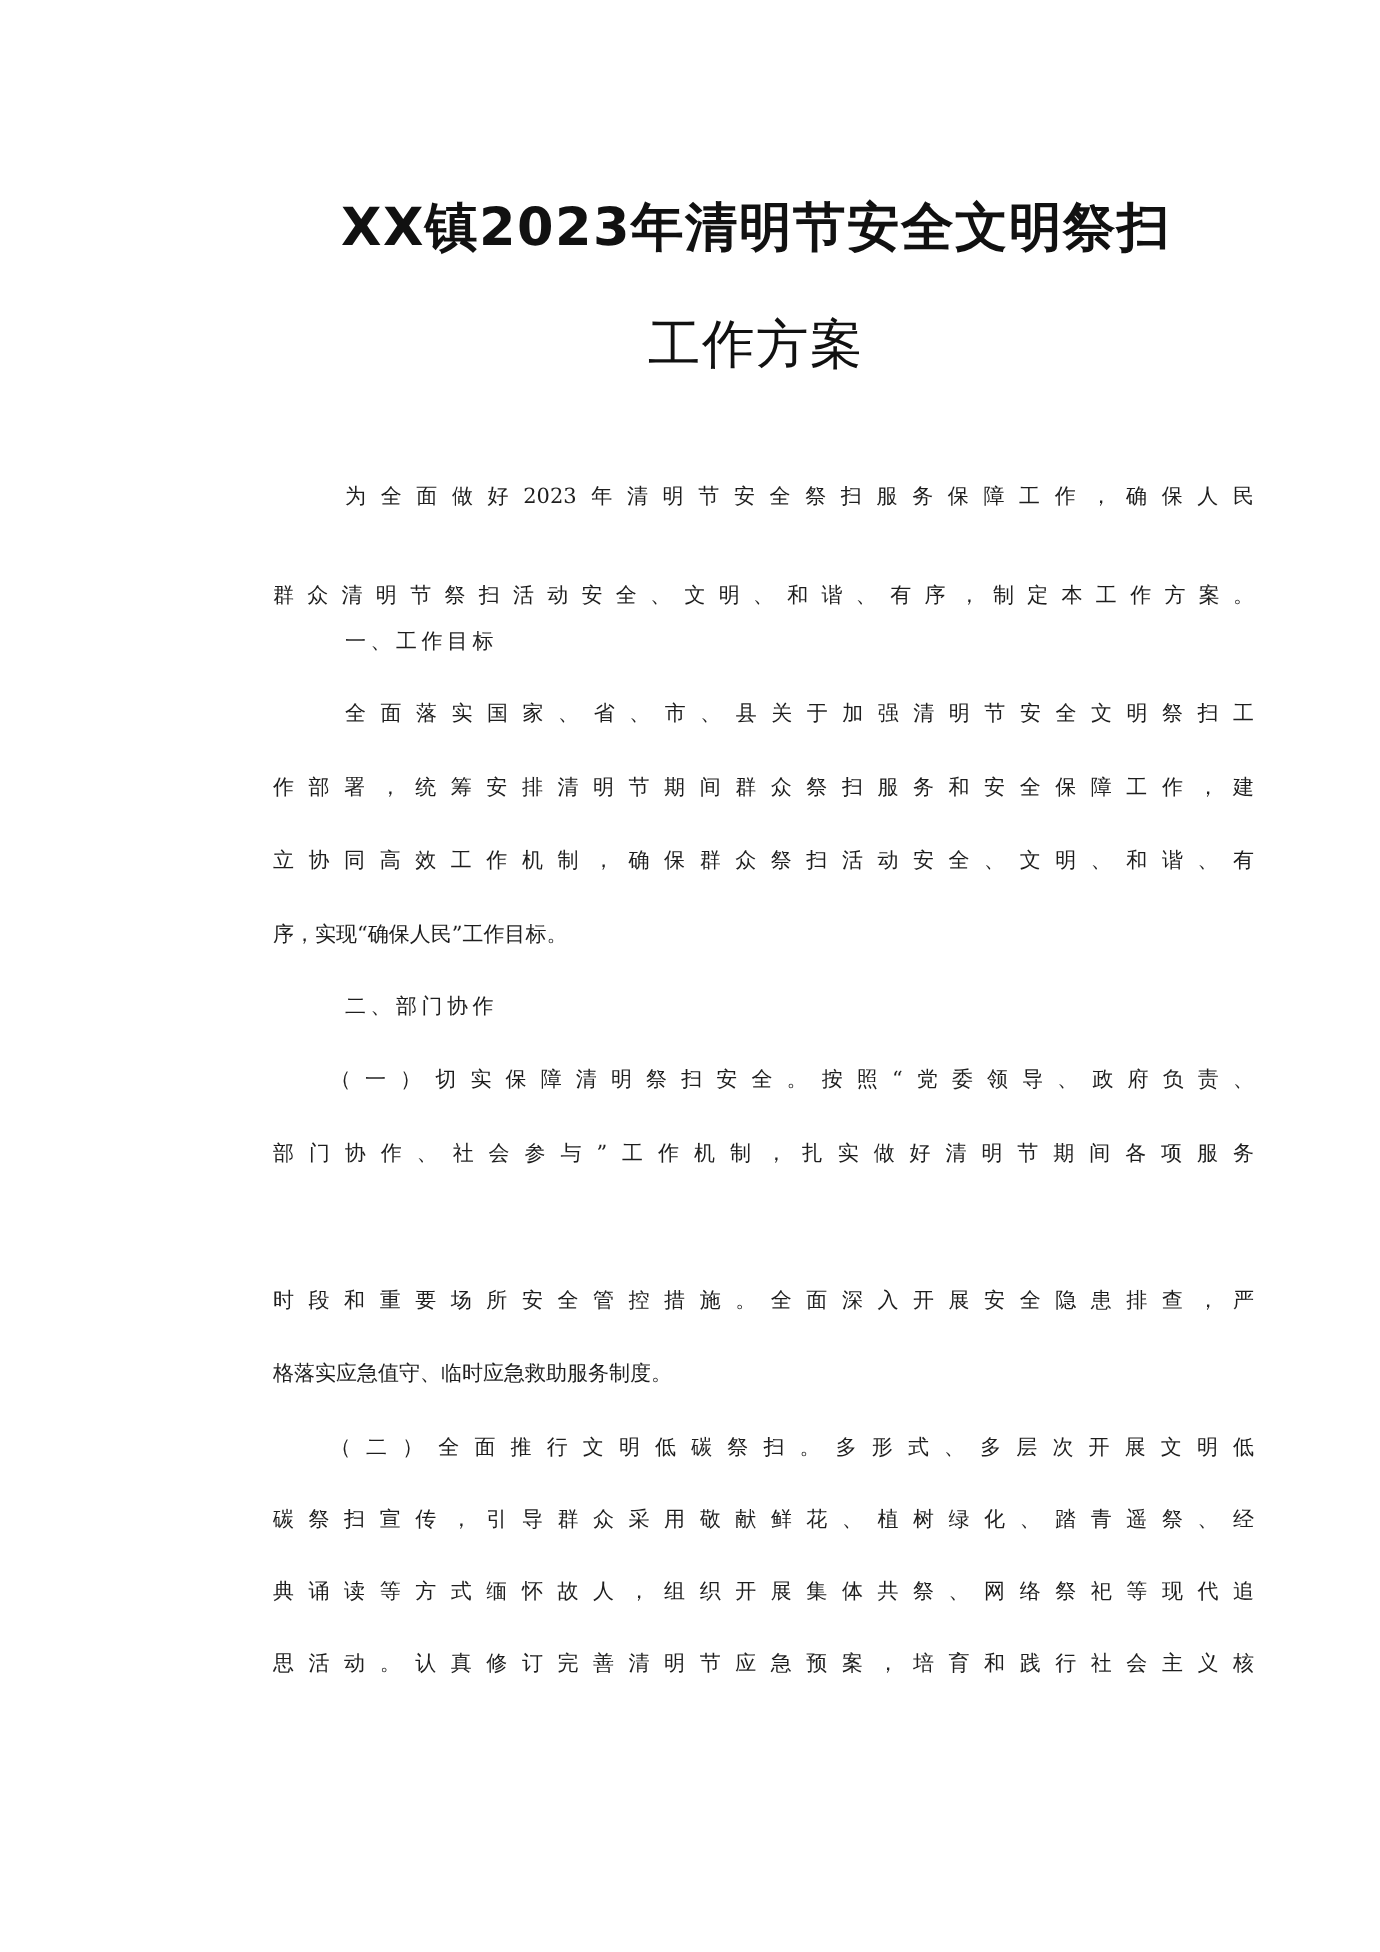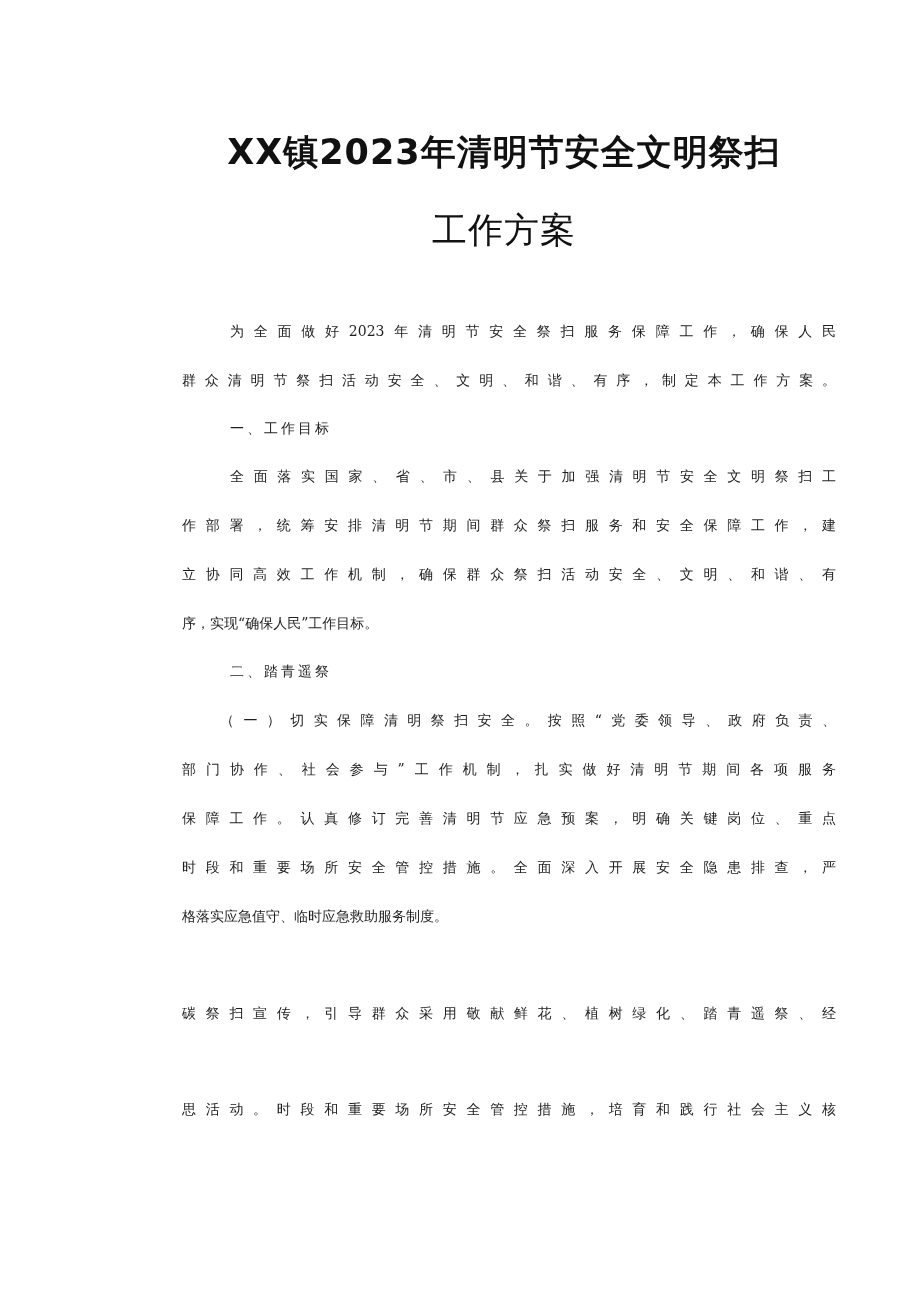--- a/index.html
+++ b/index.html
@@ -72,33 +72,34 @@
   </style>
 </head>
 <body>
 
 <div class="page">
 
   <div class="title-line" style="top:132px;">XX镇2023年清明节安全文明祭扫</div>
   <div class="title-line sub" style="top:210px;">工作方案</div>
 
   <div class="line indent" style="top:316px;">为全面做好2023年清明节安全祭扫服务保障工作，确保人民</div>
-  <div class="line" style="top:366px;font-family:Liberation Serif, serif;">群众清明节祭扫活动安全、文明、和谐、有序，制定本工作方案。</div>
+  <div class="line" style="top:382px;">群众清明节祭扫活动安全、文明、和谐、有序，制定本工作方案。</div>
 
   <div class="line heading" style="top:413px;">一、工作目标</div>
 
   <div class="line indent" style="top:461px;">全面落实国家、省、市、县关于加强清明节安全文明祭扫工</div>
   <div class="line" style="top:559px;">立协同高效工作机制，确保群众祭扫活动安全、文明、和谐、有</div>
   <div class="line" style="top:510px;">作部署，统筹安排清明节期间群众祭扫服务和安全保障工作，建</div>
   <div class="line last" style="top:608px;">序，实现“确保人民”工作目标。</div>
 
-  <div class="line heading" style="top:656px;">二、踏青遥祭</div>
+  <div class="line heading" style="top:656px;">二、部门协作</div>
 
   <div class="line indent2" style="top:705px;">（一）切实保障清明祭扫安全。按照“党委领导、政府负责、</div>
   <div class="line" style="top:754px;">部门协作、社会参与”工作机制，扎实做好清明节期间各项服务</div>
-  <div class="line" style="top:803px;">保障工作。认真修订完善清明节应急预案，明确关键岗位、重点</div>
   <div class="line" style="top:852px;">时段和重要场所安全管控措施。全面深入开展安全隐患排查，严</div>
   <div class="line last" style="top:901px;">格落实应急值守、临时应急救助服务制度。</div>
 
+  <div class="line indent2" style="top:950px;">（二）全面推行文明低碳祭扫。多形式、多层次开展文明低</div>
   <div class="line" style="top:998px;">碳祭扫宣传，引导群众采用敬献鲜花、植树绿化、踏青遥祭、经</div>
-  <div class="line" style="top:1094px;">思活动。时段和重要场所安全管控措施，培育和践行社会主义核</div>
+  <div class="line" style="top:1046px;">典诵读等方式缅怀故人，组织开展集体共祭、网络祭祀等现代追</div>
+  <div class="line" style="top:1094px;">思活动。认真修订完善清明节应急预案，培育和践行社会主义核</div>
 
 </div>
 
 </body></html>

